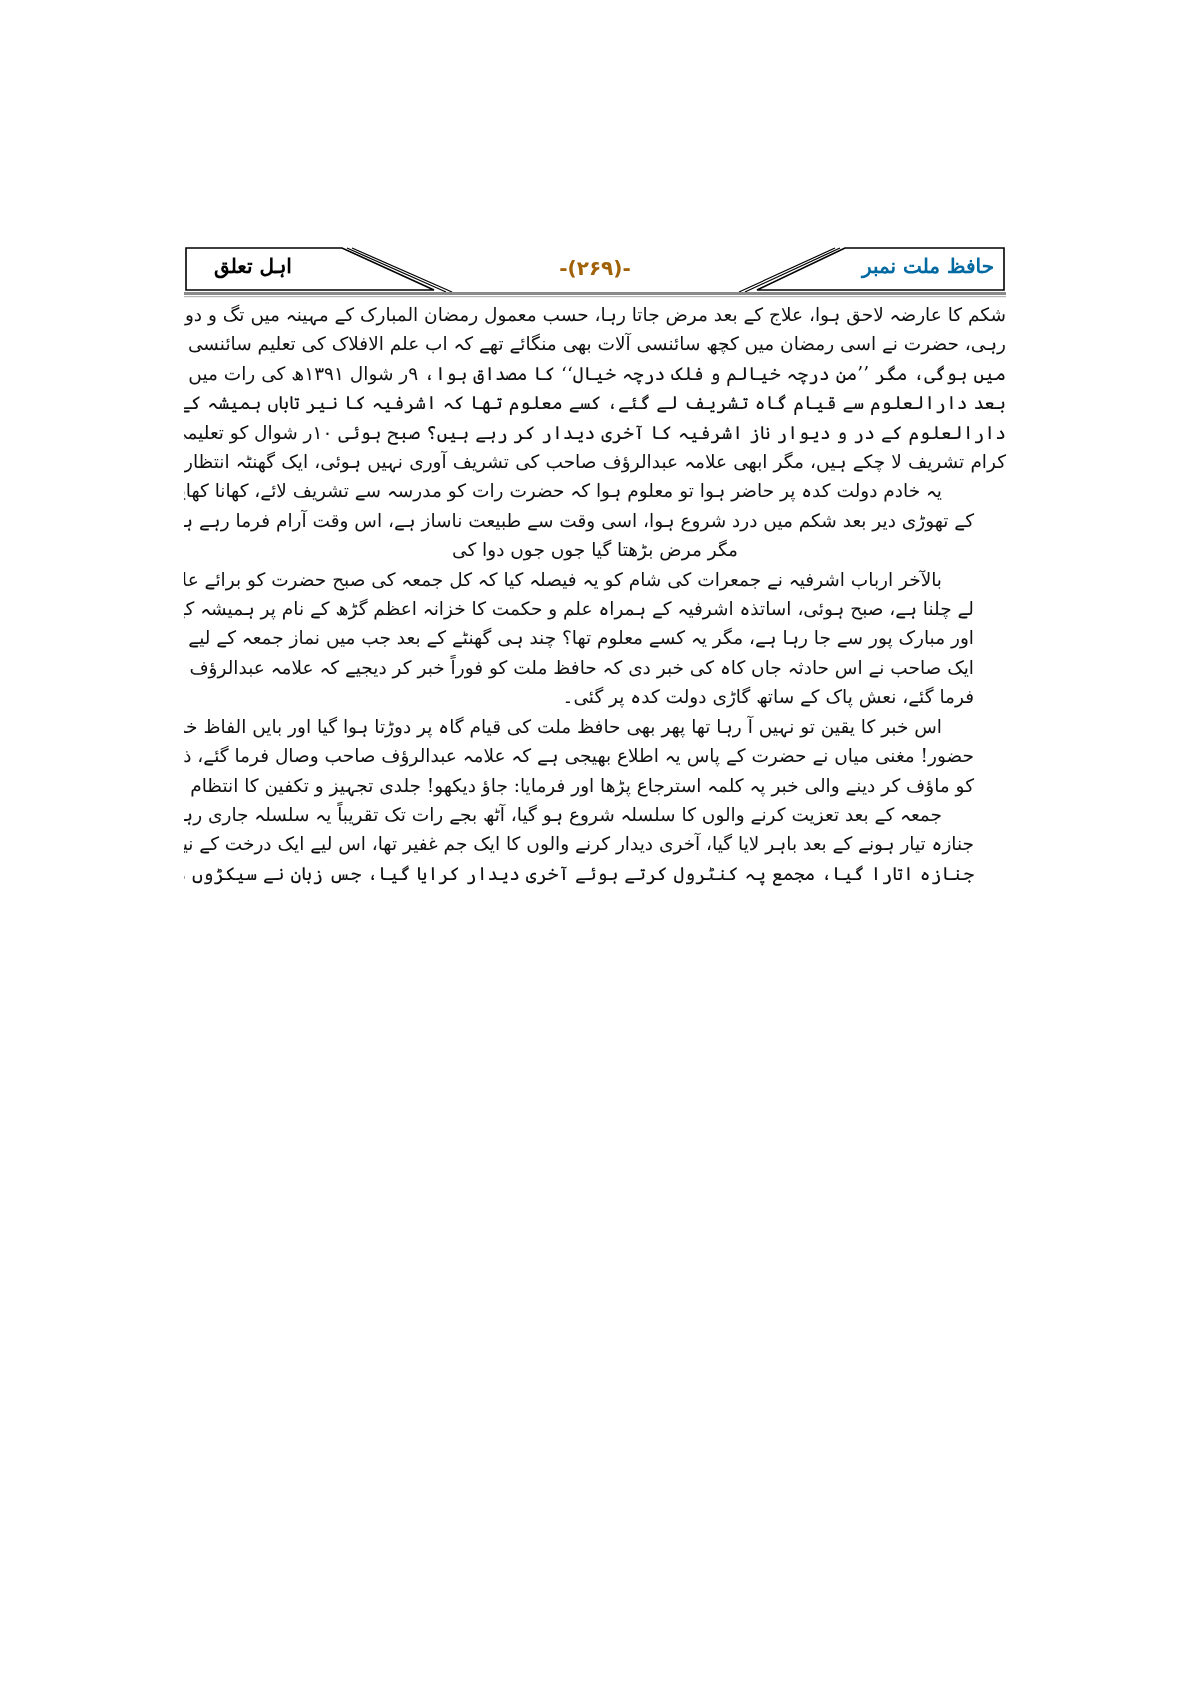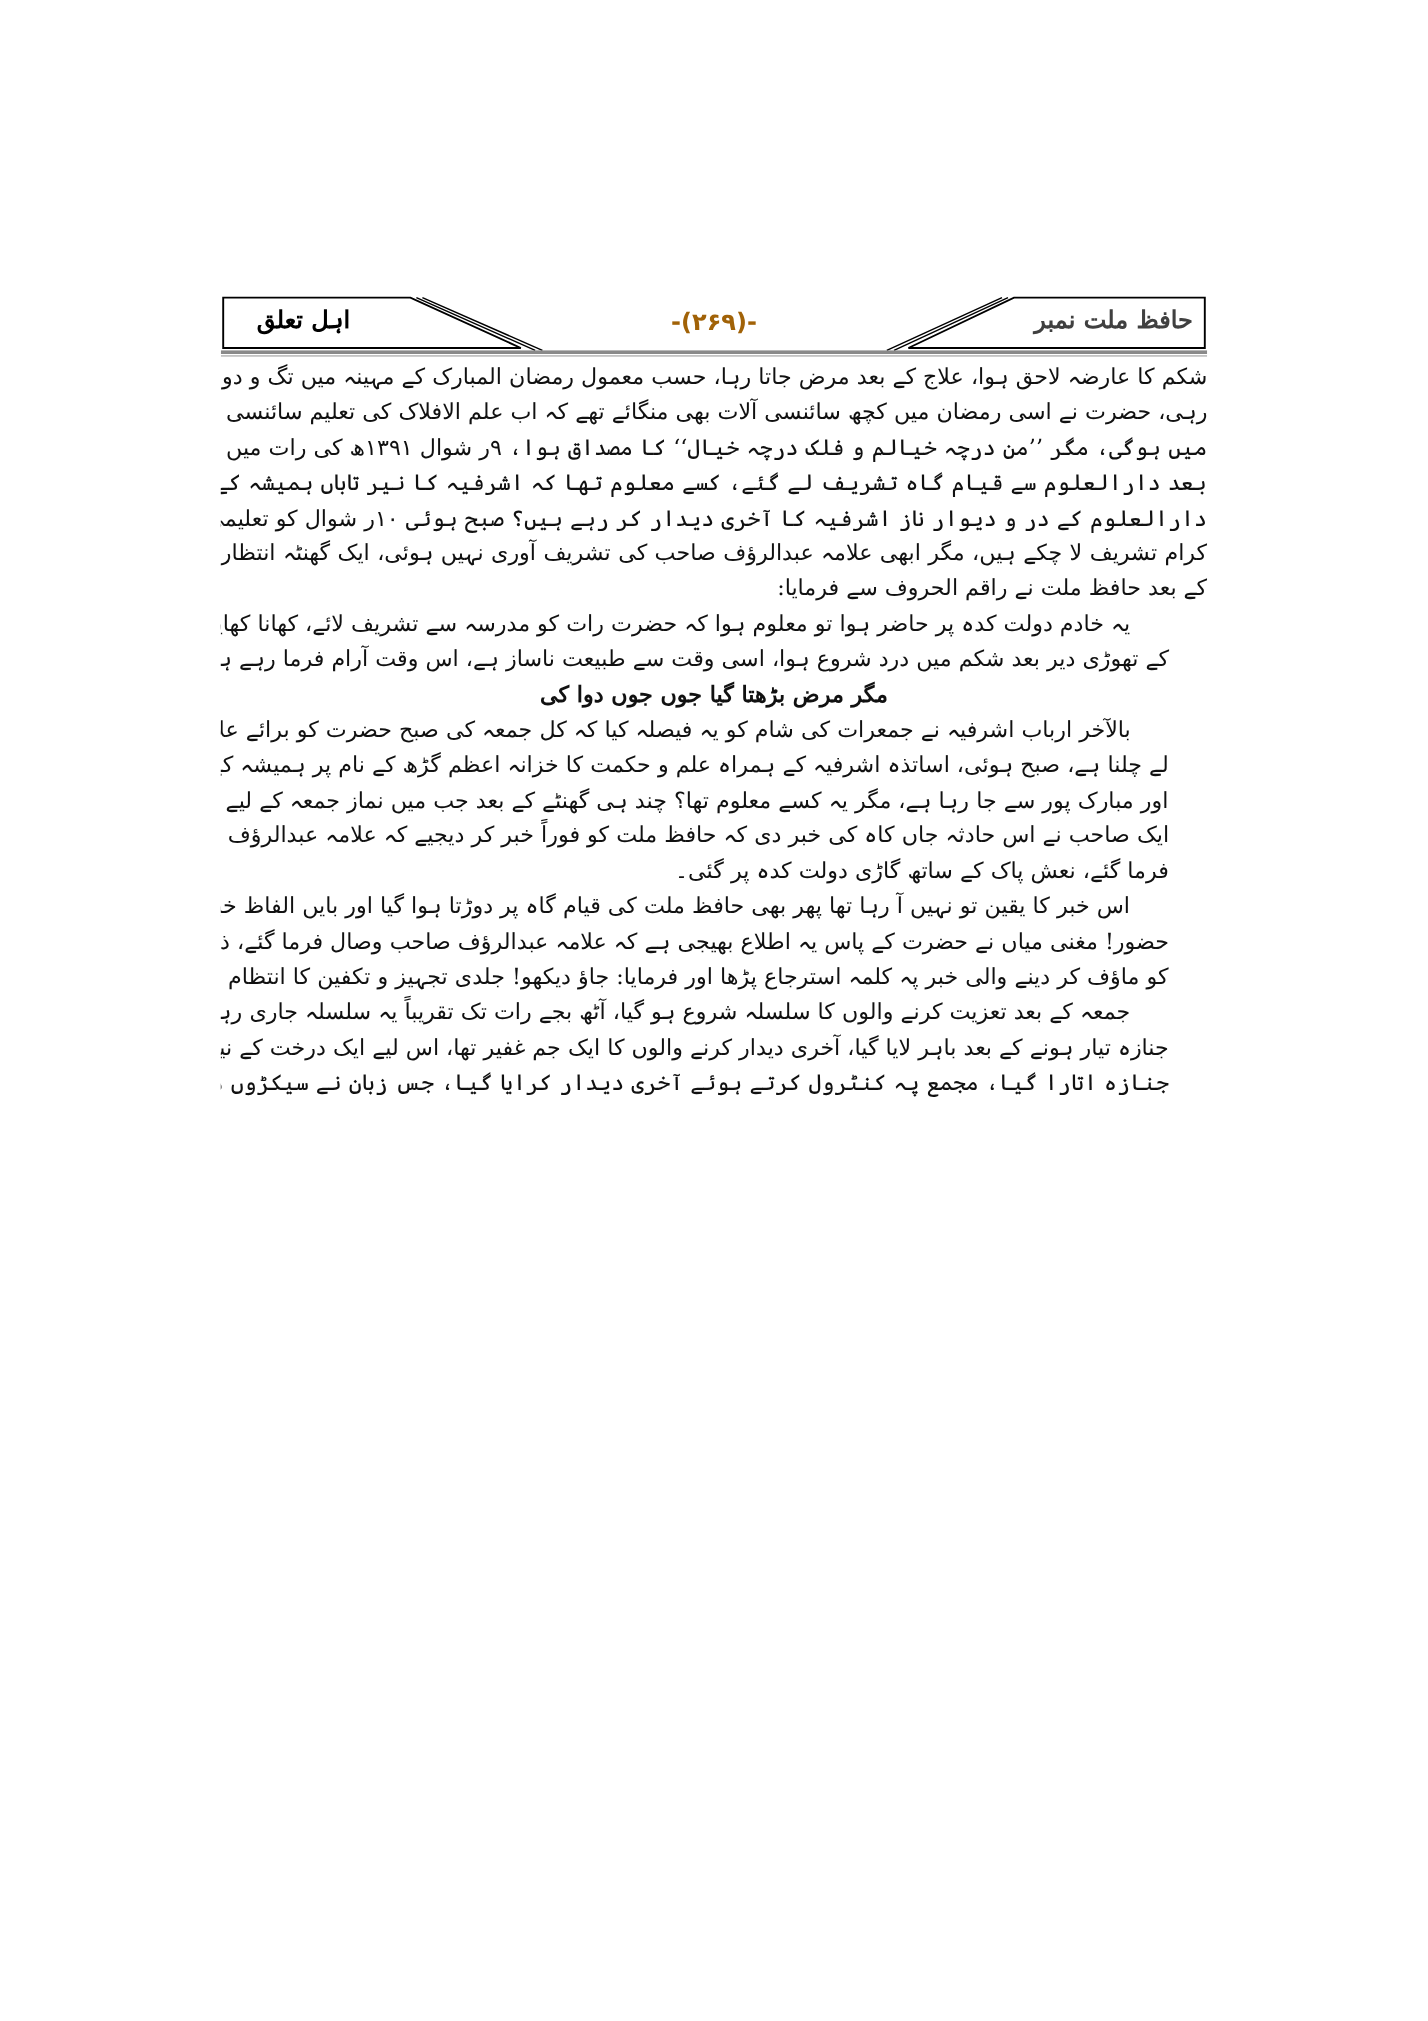--- a/index.html
+++ b/index.html
@@ -12,21 +12,21 @@
       position: absolute; left: 184px; top: 246px; width: 822px; height: 54px;
     }
     .header svg { position: absolute; left: 0; top: 0; }
     .hdr-left {
       position: absolute; left: 30px; top: 8px;
       font-family: "DejaVu Serif", serif; font-size: 20px; font-weight: bold; color: #000;
       direction: rtl;
     }
     .hdr-right {
       position: absolute; right: 12px; top: 8px;
-      font-family: "DejaVu Serif", serif; font-size: 20px; font-weight: bold; color: #404040;
+      font-family: "DejaVu Serif", serif; font-size: 20px; font-weight: bold; color: #0369a1;
       direction: rtl;
     }
     .hdr-center {
       position: absolute; left: 0; right: 0; top: 10px; text-align: center;
       font-family: "DejaVu Sans", sans-serif; font-size: 20px; font-weight: bold; color: #a16207;
     }
     .body-text {
       position: absolute; left: 184px; top: 300px; width: 822px;
       direction: rtl;
       font-family: "DejaVu Serif", serif;
@@ -67,28 +67,27 @@
   </div>
 
   <div class="body-text" id="body">
       <div class="para ">
         <span class="line">شکم کا عارضہ لاحق ہوا، علاج کے بعد مرض جاتا رہا، حسب معمول رمضان المبارک کے مہینہ میں تگ و دو جاری</span>
         <span class="line">رہی، حضرت نے اسی رمضان میں کچھ سائنسی آلات بھی منگائے تھے کہ اب علم الافلاک کی تعلیم سائنسی انداز</span>
         <span class="line">میں ہوگی، مگر ’’من درچہ خیالم و فلک درچہ خیال‘‘ کا مصداق ہوا، ۹ر شوال ۱۳۹۱ھ کی رات میں ۱۲ر بجے کے</span>
         <span class="line">بعد دارالعلوم سے قیام گاہ تشریف لے گئے، کسے معلوم تھا کہ اشرفیہ کا نیر تاباں ہمیشہ کے لیے روپوش ہو رہا ہے،</span>
         <span class="line">دارالعلوم کے در و دیوار ناز اشرفیہ کا آخری دیدار کر رہے ہیں؟ صبح ہوئی ۱۰ر شوال کو تعلیمی سال شروع ہو گیا اساتذہ</span>
         <span class="line">کرام تشریف لا چکے ہیں، مگر ابھی علامہ عبدالرؤف صاحب کی تشریف آوری نہیں ہوئی، ایک گھنٹہ انتظار</span>
-        <span class="line last">کے بعد حافظ ملت نے راقم الحروف سے فرمایا:</span>
       </div>
       <div class="para indent">
         <span class="line ind">یہ خادم دولت کدہ پر حاضر ہوا تو معلوم ہوا کہ حضرت رات کو مدرسہ سے تشریف لائے، کھانا کھایا، اس</span>
         <span class="line">کے تھوڑی دیر بعد شکم میں درد شروع ہوا، اسی وقت سے طبیعت ناساز ہے، اس وقت آرام فرما رہے ہیں، فوراً</span>
       </div>
       <div class="para center">
-        <span class="line" style="text-align-last: center;  font-weight: bold;">مگر مرض بڑھتا گیا جوں جوں دوا کی</span>
+        <span class="line" style="text-align-last: center; ">مگر مرض بڑھتا گیا جوں جوں دوا کی</span>
       </div>
       <div class="para indent">
         <span class="line ind">بالآخر ارباب اشرفیہ نے جمعرات کی شام کو یہ فیصلہ کیا کہ کل جمعہ کی صبح حضرت کو برائے علاج اعظم گڑھ</span>
         <span class="line">لے چلنا ہے، صبح ہوئی، اساتذہ اشرفیہ کے ہمراہ علم و حکمت کا خزانہ اعظم گڑھ کے نام پر ہمیشہ کے لیے اشرفیہ</span>
         <span class="line">اور مبارک پور سے جا رہا ہے، مگر یہ کسے معلوم تھا؟ چند ہی گھنٹے کے بعد جب میں نماز جمعہ کے لیے نکل رہا تھا</span>
         <span class="line">ایک صاحب نے اس حادثہ جاں کاہ کی خبر دی کہ حافظ ملت کو فوراً خبر کر دیجیے کہ علامہ عبدالرؤف صاحب وصال</span>
         <span class="line last">فرما گئے، نعش پاک کے ساتھ گاڑی دولت کدہ پر گئی۔</span>
       </div>
       <div class="para indent">
         <span class="line ind">اس خبر کا یقین تو نہیں آ رہا تھا پھر بھی حافظ ملت کی قیام گاہ پر دوڑتا ہوا گیا اور بایں الفاظ خبر دی کہ</span>

